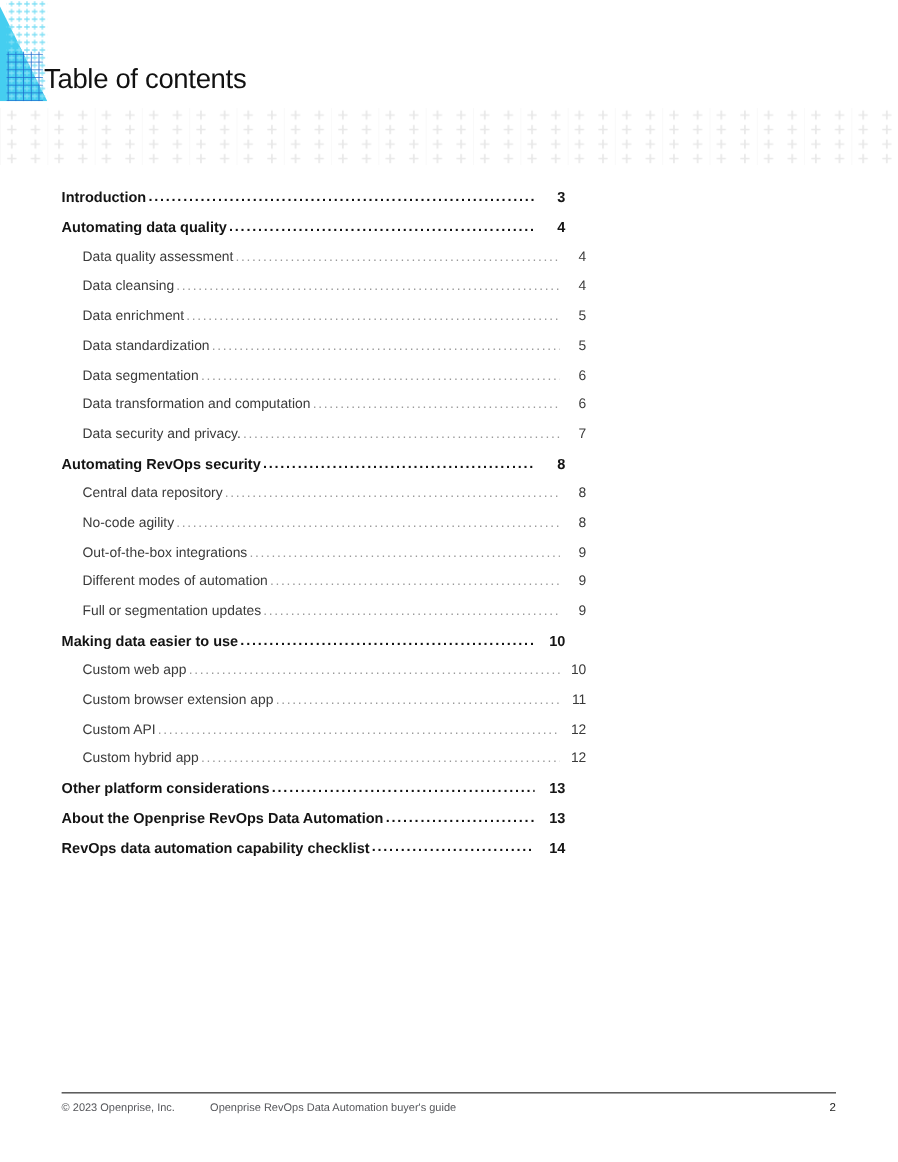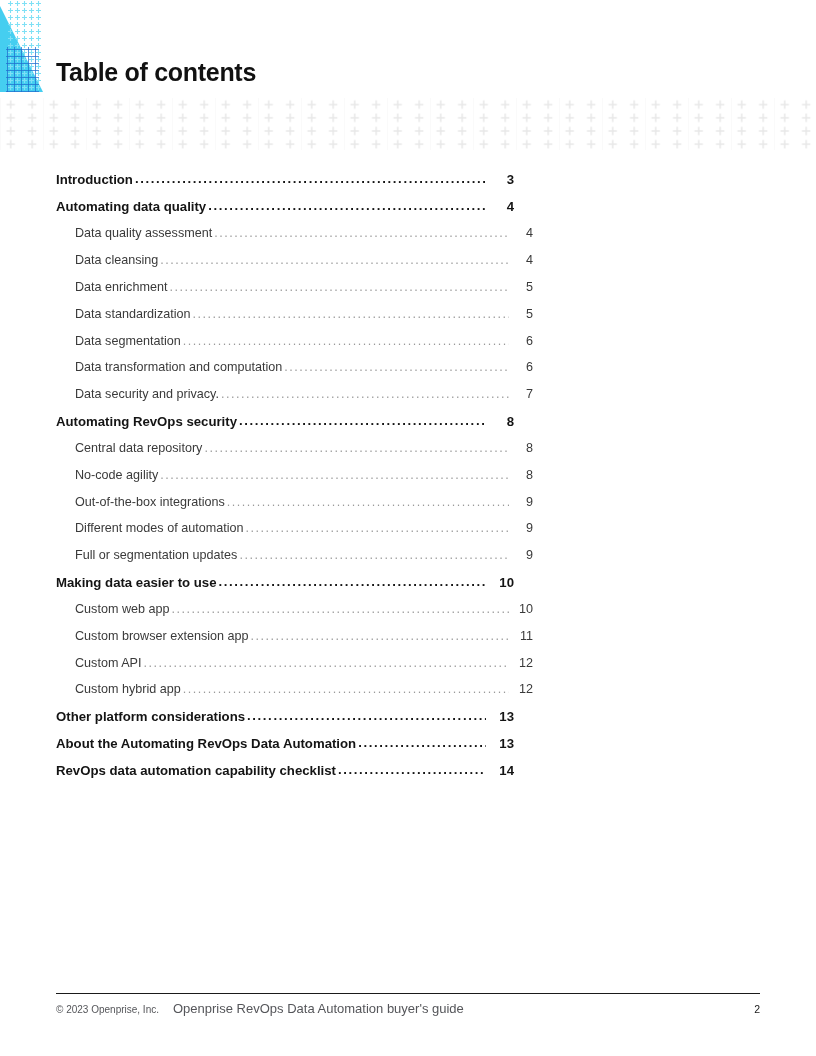--- a/index.html
+++ b/index.html
@@ -27,24 +27,24 @@
     top: 0px;
     width: 43px;
     height: 92px;
     overflow: hidden;
   }
   .logo-mark svg { display: block; }
 
   
   .doc-title {
     position: absolute;
-    left: 56px;
+    left: 40px;
     top: 58px;
     font-size: 25px;
-    font-weight: bold;
+    font-weight: normal;
     letter-spacing: -0.3px;
     color: #111111;
     white-space: nowrap;
   }
 
   
   .plus-band {
     position: absolute;
     left: 0;
     top: 98px;
@@ -138,24 +138,24 @@
     width: 704px;
     display: flex;
     align-items: baseline;
   }
   .footer .copyright {
     font-size: 10px;
     color: #55565a;
     white-space: nowrap;
   }
   .footer .doc-ref {
-    font-size: 13px;
+    font-size: 10px;
     color: #55565a;
     white-space: nowrap;
-    margin-left: 14px;
+    margin-left: 32px;
   }
   .footer .spacer { flex: 1 1 auto; }
   .footer .page-number {
     font-size: 10.5px;
     color: #1a1a1a;
     white-space: nowrap;
   }
 </style>
 </head>
 <body>
@@ -300,21 +300,21 @@
         <span class="label">Custom hybrid app</span>
         <span class="leader">.........................................................................................</span>
         <span class="pageno">12</span>
       </div>
       <div class="toc-row lvl1">
         <span class="label">Other platform considerations</span>
         <span class="leader">.........................................................................................</span>
         <span class="pageno">13</span>
       </div>
       <div class="toc-row lvl1">
-        <span class="label">About the Automating RevOps Data Automation</span>
+        <span class="label">About the Openprise RevOps Data Automation</span>
         <span class="leader">.........................................................................................</span>
         <span class="pageno">13</span>
       </div>
       <div class="toc-row lvl1">
         <span class="label">RevOps data automation capability checklist</span>
         <span class="leader">.........................................................................................</span>
         <span class="pageno">14</span>
       </div>
     </div>
 

